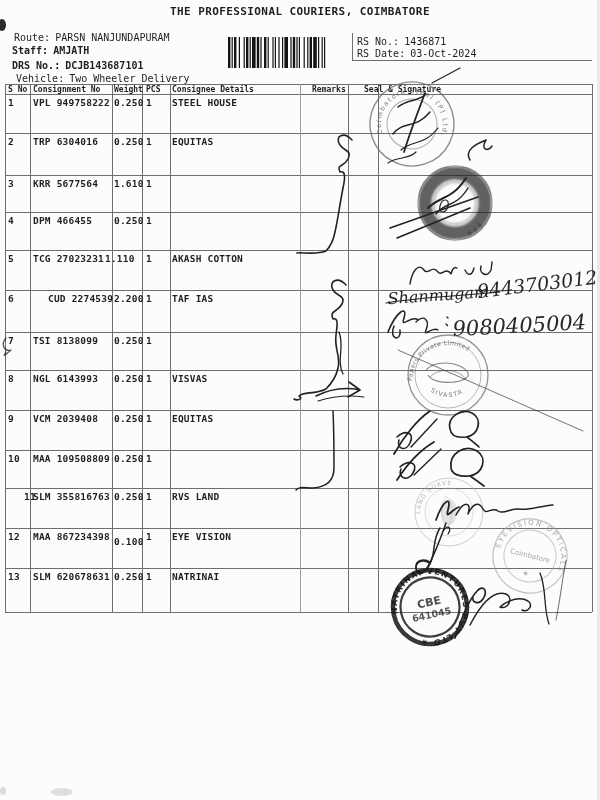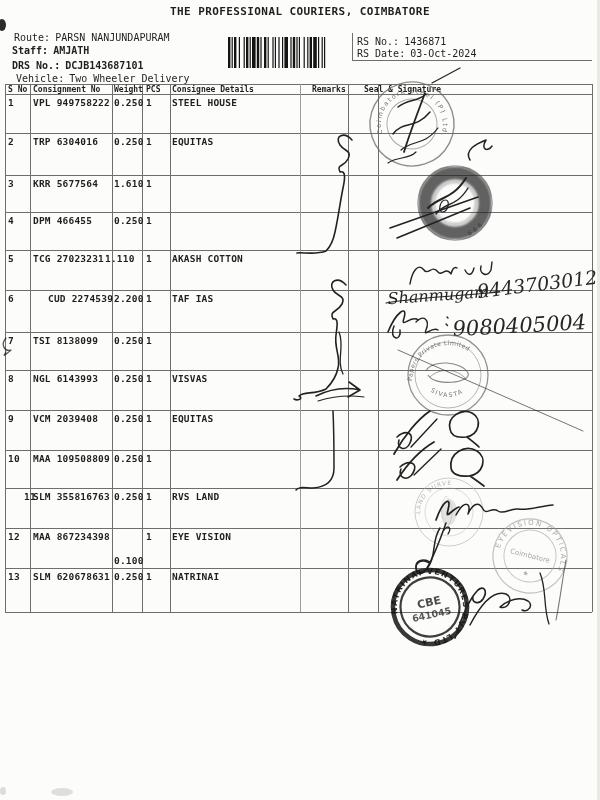--- a/index.html
+++ b/index.html
@@ -151,21 +151,21 @@
       <div class="cell" style="left:33px;top:453px">MAA 109508809</div>
       <div class="cell" style="left:114px;top:453px">0.250</div>
       <div class="cell" style="left:146px;top:453px">1</div>
       <div class="cell" style="left:24px;top:491px">11</div>
       <div class="cell" style="left:33px;top:491px">SLM 355816763</div>
       <div class="cell" style="left:114px;top:491px">0.250</div>
       <div class="cell" style="left:146px;top:491px">1</div>
       <div class="cell" style="left:172px;top:491px">RVS LAND</div>
       <div class="cell" style="left:8px;top:531px">12</div>
       <div class="cell" style="left:33px;top:531px">MAA 867234398</div>
-      <div class="cell" style="left:114px;top:555px">0.100</div>
+      <div class="cell" style="left:114px;top:536px">0.100</div>
       <div class="cell" style="left:146px;top:531px">1</div>
       <div class="cell" style="left:172px;top:531px">EYE VISION</div>
       <div class="cell" style="left:8px;top:571px">13</div>
       <div class="cell" style="left:33px;top:571px">SLM 620678631</div>
       <div class="cell" style="left:114px;top:571px">0.250</div>
       <div class="cell" style="left:146px;top:571px">1</div>
       <div class="cell" style="left:172px;top:571px">NATRINAI</div>
     </div>
 
   <svg class="abs" style="left:0;top:0" width="600" height="800">

